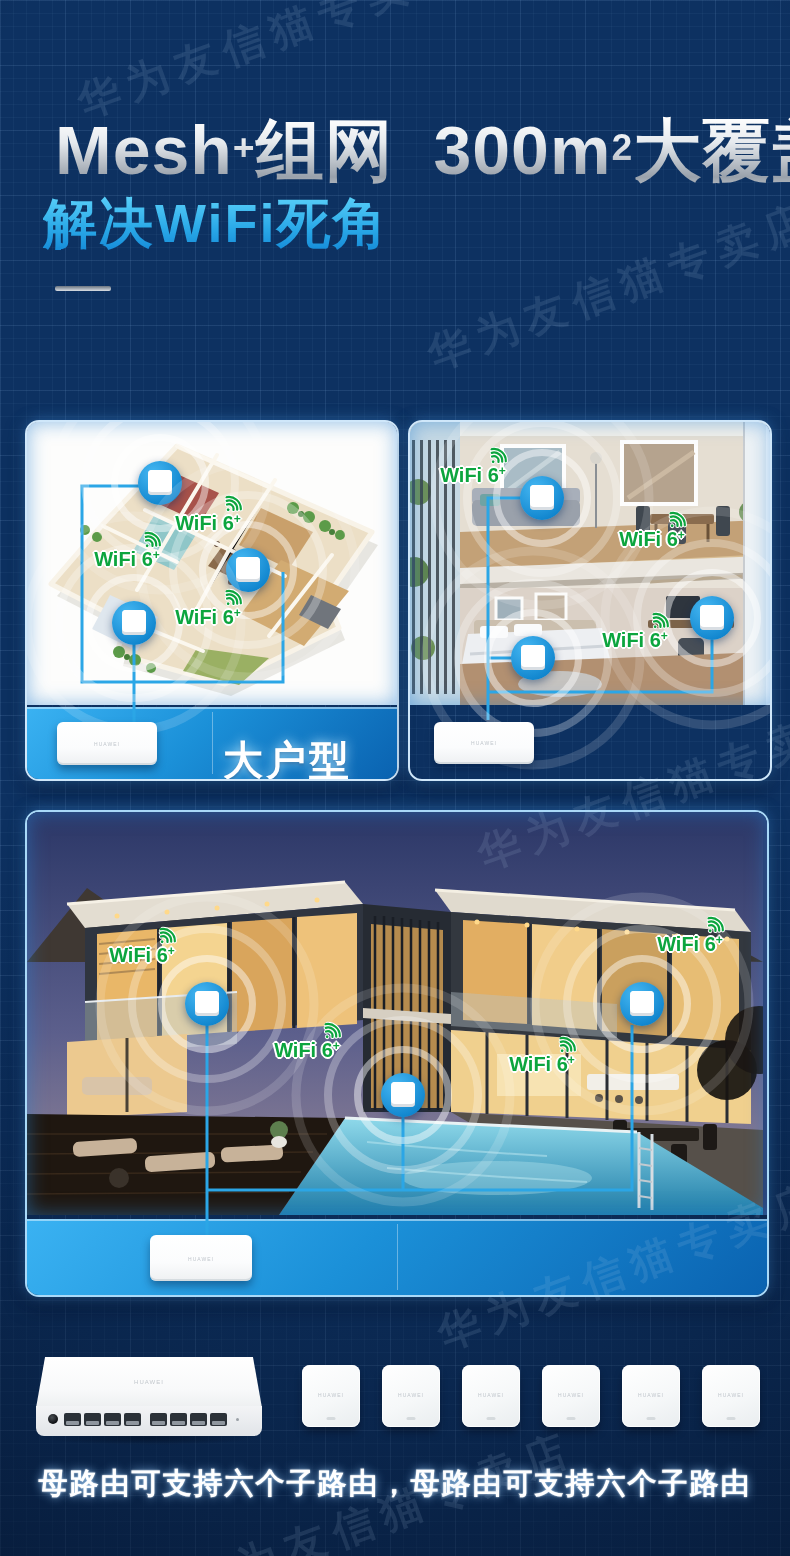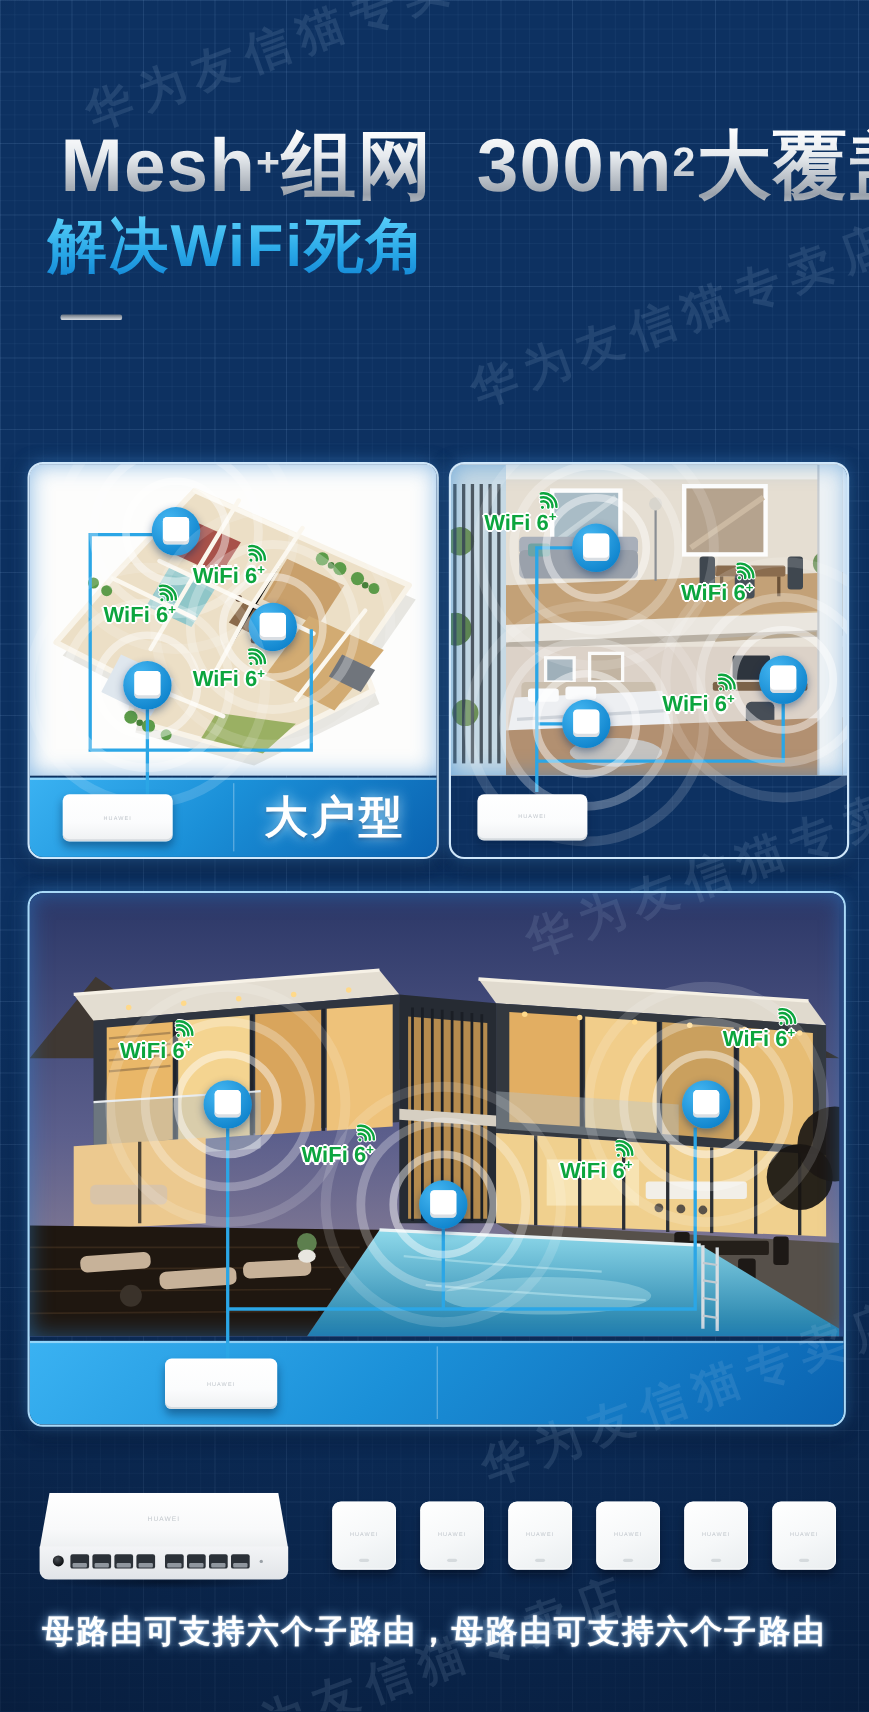--- a/index.html
+++ b/index.html
@@ -46,21 +46,21 @@
   .photo svg{display:block;}
   .photo-glow{position:absolute;inset:0;pointer-events:none;
       box-shadow:inset 0 0 20px rgba(40,130,210,.55);}
   .strip{position:absolute;left:0;right:0;bottom:0;z-index:3;
       background:linear-gradient(135deg,#3ab2f2 0%,#1b90d8 45%,#0a62b0 100%);}
   .strip::before{content:'';position:absolute;left:0;right:0;top:0;height:2px;
       background:rgba(220,242,255,.55);}
   .strip-divider{position:absolute;left:50%;top:5px;bottom:5px;width:1px;
       background:rgba(255,255,255,.35);}
   .strip-label{position:absolute;right:0;width:50%;top:50%;transform:translateY(-50%);
-      margin:0;text-align:center;font-size:40px;font-weight:bold;color:#ffffff;letter-spacing:3px;
+      margin:17px;text-align:center;font-size:40px;font-weight:bold;color:#ffffff;letter-spacing:3px;
       text-shadow:0 0 12px rgba(190,235,255,.95),0 2px 3px rgba(0,40,90,.45);}
   .strip-device{position:absolute;border-radius:6px;z-index:7;
       background:linear-gradient(180deg,#ffffff 0%,#fbfcfd 60%,#eef0f2 100%);
       box-shadow:0 5px 8px rgba(0,25,60,.4),inset 0 -2px 0 rgba(170,180,190,.35);}
   .brand-mark{position:absolute;left:0;right:0;text-align:center;
       font-size:5px;color:#c0c6cc;letter-spacing:1px;}
 
   
   .connectors{position:absolute;inset:0;z-index:4;pointer-events:none;}
   .connectors path{stroke:#2ba6e6;stroke-width:3;fill:none;}

